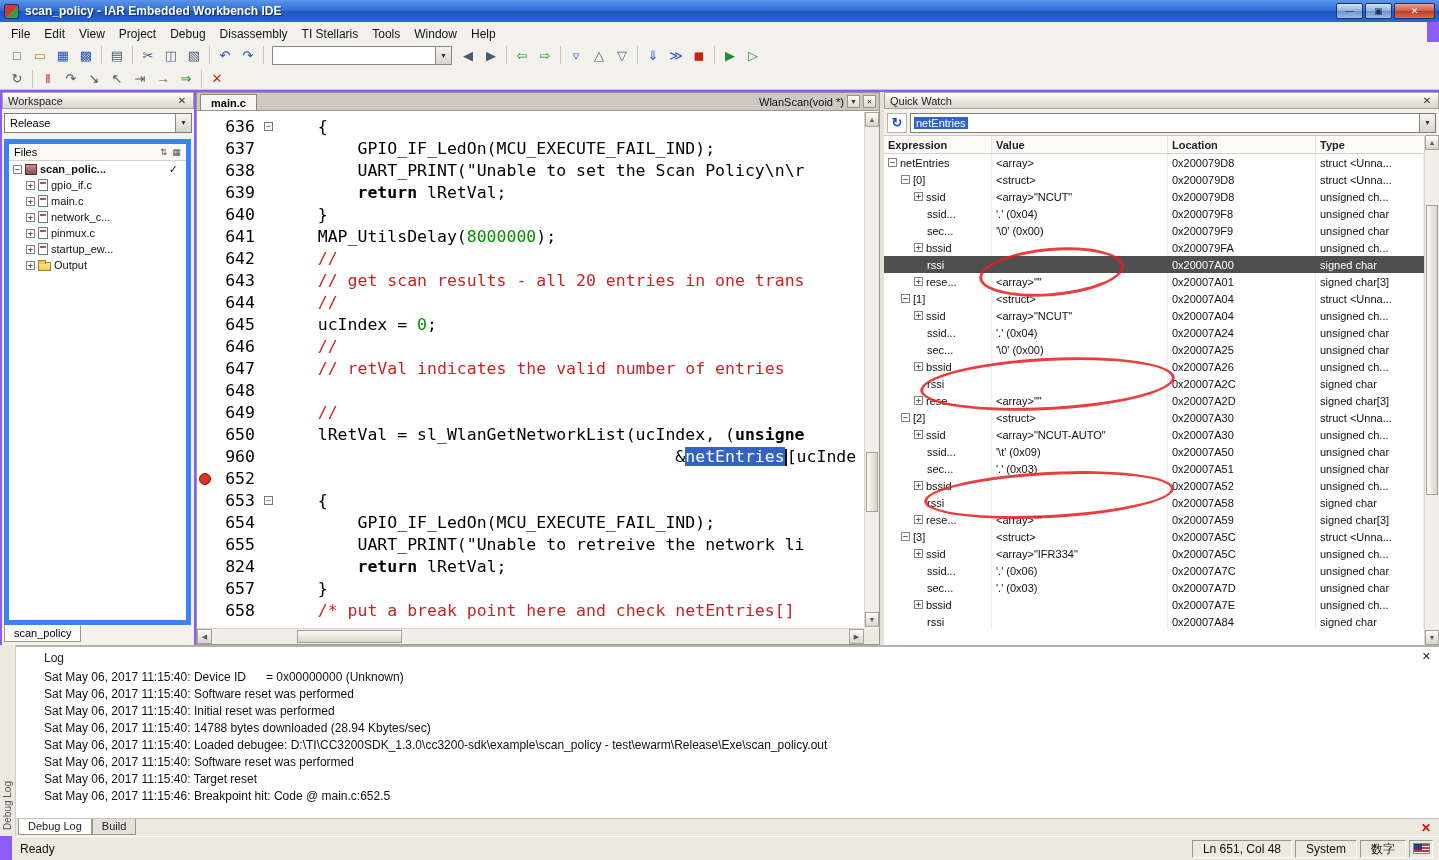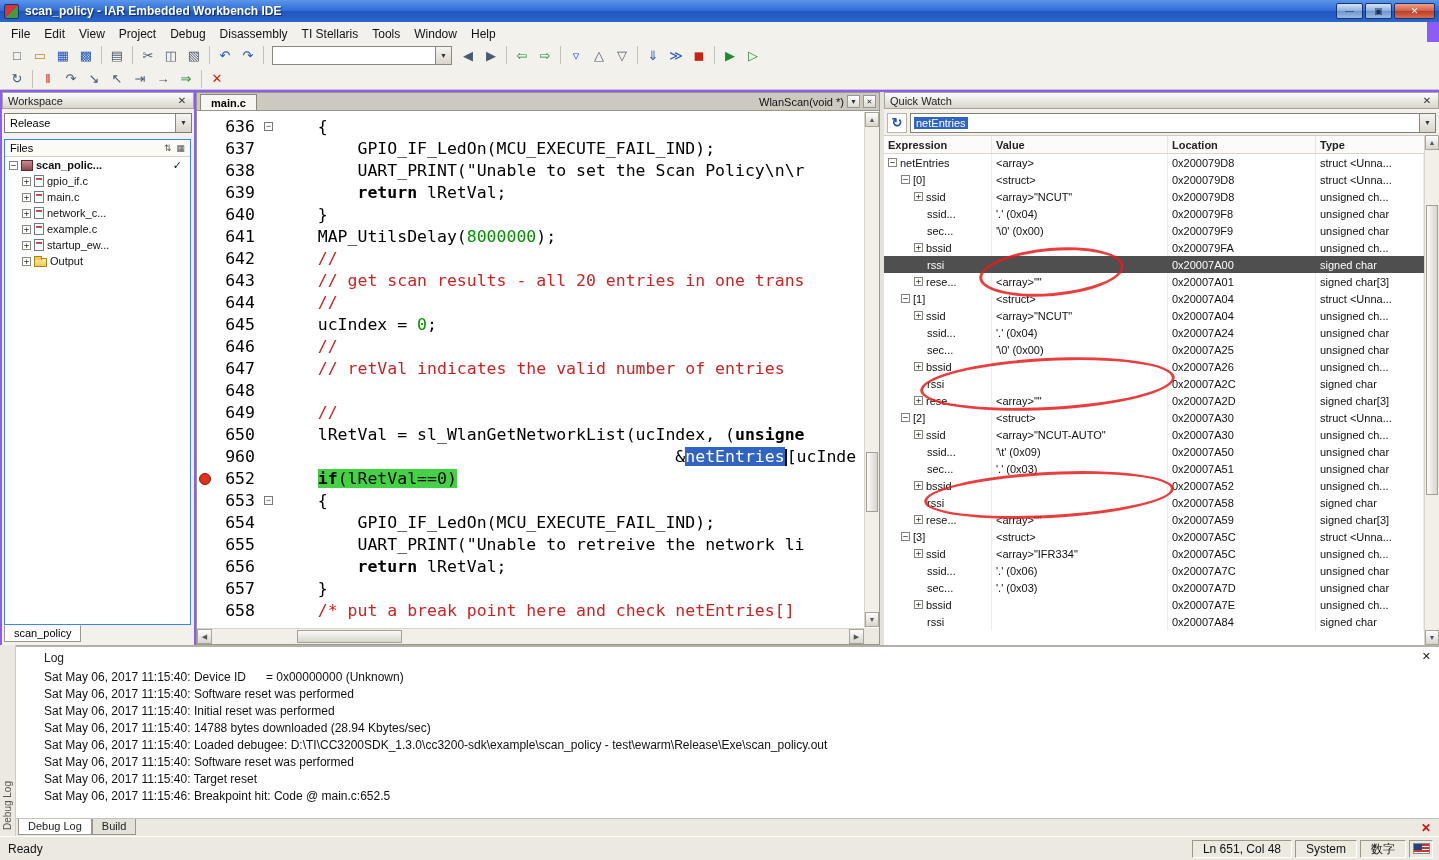--- a/index.html
+++ b/index.html
@@ -42,21 +42,21 @@
   .panel-hdr { height:17px; background:linear-gradient(#fdfdfc,#d9d5cb); border:1px solid #a7a399;
     display:flex; align-items:center; font-size:11px; color:#222; padding:0 5px; }
   .panel-close { margin-left:auto; font-size:10px; color:#333; width:12px; text-align:center; }
   .expander { width:9px; height:9px; border:1px solid #848478; background:#fff; font-size:9px; line-height:7px;
     text-align:center; margin-right:3px; flex:none; color:#333; font-family:"DejaVu Sans Mono",monospace; }
 
   
   #workspace { position:absolute; top:92px; left:2px; width:192px; height:553px; background:#f3f1ec; }
   .ws-combo { margin:4px 2px 2px 2px; height:20px; background:#fff; border:1px solid #7f7d75; font-size:11px;
     display:flex; align-items:center; padding-left:5px; position:relative; }
-  #ws-files-box { position:absolute; top:47px; left:2px; right:3px; bottom:20px; background:#fff; border:1px solid #3b82f6; overflow:hidden; }
+  #ws-files-box { position:absolute; top:47px; left:2px; right:3px; bottom:20px; background:#fff; border:5px solid #3b82f6; overflow:hidden; }
   .files-hdr { height:17px; border-bottom:1px solid #d4d0c6; display:flex; align-items:center; font-size:11px; padding:0 5px; background:#fbfaf7; }
   .files-hdr-icons { margin-left:auto; display:flex; gap:5px; font-size:9px; color:#555; }
   .tree-item { height:16px; display:flex; align-items:center; font-size:11px; white-space:nowrap; overflow:hidden; color:#111; }
   .tree-label.bold { font-weight:bold; }
   .ws-check { margin-left:auto; padding-right:8px; font-size:11px; color:#111; }
   .fi { margin-right:3px; flex:none; position:relative; }
   .fi-doc { width:10px; height:12px; background:#fff; border:1px solid #6a7a96; }
   .fi-doc::after { content:""; position:absolute; left:1px; top:2px; width:6px; height:2px; background:#c0504d; }
   .fi-folder { width:13px; height:9px; background:linear-gradient(#ffe9a0,#f3c84f); border:1px solid #a8841f; margin-top:2px; }
   .fi-folder::before { content:""; position:absolute; top:-3px; left:-1px; width:6px; height:3px;
@@ -136,21 +136,21 @@
   .log-title { font-size:12px; color:#222; padding:4px 0 4px 28px; }
   .log-line { font-size:12px; height:17px; line-height:17px; padding-left:28px; white-space:pre; color:#111; }
   .log-close { position:absolute; top:3px; right:8px; font-size:11px; color:#222; }
   #bottomtabs { position:absolute; top:818px; left:16px; right:0; height:18px; background:#ece9e0; border-top:1px solid #c5c1b7;
     display:flex; align-items:flex-start; padding-left:2px; }
   .btab { font-size:11px; padding:1px 9px 2px; border:1px solid #9a968c; background:#e4e1d8; color:#222; border-top:none; }
   .btab.active { background:#fff; font-weight:normal; }
   .tabs-close { margin-left:auto; margin-right:8px; margin-top:2px; color:#cc1111; font-weight:bold; font-size:12px; }
 
   
-  #statusbar { position:absolute; top:836px; left:0; right:0; height:24px; background:#ece9e0; border-top:1px solid #fff;
+  #statusbar { position:absolute; top:836px; left:12px; right:0; height:24px; background:#ece9e0; border-top:1px solid #fff;
     display:flex; align-items:center; font-size:12px; color:#111; }
   .st-ready { padding-left:8px; flex:1; }
   .st-cell { border:1px solid; border-color:#9b978d #ffffff #ffffff #9b978d; height:18px; line-height:16px;
     padding:0 10px; margin-right:3px; }
   .st-flag { position:relative; width:24px; height:18px; border:1px solid; border-color:#9b978d #ffffff #ffffff #9b978d;
     margin-right:6px; display:flex; align-items:center; justify-content:center; }
   .flag { position:relative; width:17px; height:11px;
     background:repeating-linear-gradient(180deg,#c23b33 0 1.6px,#fff 1.6px 3.2px); border:1px solid #888; }
   .flag-canton { position:absolute; left:0; top:0; width:8px; height:6px; background:#27417e; }
 </style>
@@ -330,21 +330,21 @@
             <span class="tree-label">main.c</span>
           </div>
           <div class="tree-item" style="padding-left: 17px;">
             <span class="expander">+</span>
             <span class="fi fi-doc"></span>
             <span class="tree-label">network_c...</span>
           </div>
           <div class="tree-item" style="padding-left: 17px;">
             <span class="expander">+</span>
             <span class="fi fi-doc"></span>
-            <span class="tree-label">example.c</span>
+            <span class="tree-label">pinmux.c</span>
           </div>
           <div class="tree-item" style="padding-left: 17px;">
             <span class="expander">+</span>
             <span class="fi fi-doc"></span>
             <span class="tree-label">startup_ew...</span>
           </div>
           <div class="tree-item" style="padding-left: 17px;">
             <span class="expander">+</span>
             <span class="fi fi-folder"></span>
             <span class="tree-label">Output</span>
@@ -375,25 +375,25 @@
         <div class="eline"><span class="bpm"></span><span class="lnum">642</span><span class="foldc"></span><span class="ecode"><span class="seg-c">    //</span></span></div>
         <div class="eline"><span class="bpm"></span><span class="lnum">643</span><span class="foldc"></span><span class="ecode"><span class="seg-c">    // get scan results - all 20 entries in one trans</span></span></div>
         <div class="eline"><span class="bpm"></span><span class="lnum">644</span><span class="foldc"></span><span class="ecode"><span class="seg-c">    //</span></span></div>
         <div class="eline"><span class="bpm"></span><span class="lnum">645</span><span class="foldc"></span><span class="ecode"><span class="seg-p">    ucIndex = </span><span class="seg-n">0</span><span class="seg-p">;</span></span></div>
         <div class="eline"><span class="bpm"></span><span class="lnum">646</span><span class="foldc"></span><span class="ecode"><span class="seg-c">    //</span></span></div>
         <div class="eline"><span class="bpm"></span><span class="lnum">647</span><span class="foldc"></span><span class="ecode"><span class="seg-c">    // retVal indicates the valid number of entries</span></span></div>
         <div class="eline"><span class="bpm"></span><span class="lnum">648</span><span class="foldc"></span></div>
         <div class="eline"><span class="bpm"></span><span class="lnum">649</span><span class="foldc"></span><span class="ecode"><span class="seg-c">    //</span></span></div>
         <div class="eline"><span class="bpm"></span><span class="lnum">650</span><span class="foldc"></span><span class="ecode"><span class="seg-p">    lRetVal = sl_WlanGetNetworkList(ucIndex, (</span><span class="seg-k">unsigne</span></span></div>
         <div class="eline"><span class="bpm"></span><span class="lnum">960</span><span class="foldc"></span><span class="ecode"><span class="seg-p">                                        </span><span class="seg-p">&amp;</span><span class="seg-sel">netEntries</span><span class="seg-caret"></span><span class="seg-p">[ucInde</span></span></div>
-        <div class="eline"><span class="bpm"><span class="bpdot"></span></span><span class="lnum">652</span><span class="foldc"></span><span class="ecode"><span class="seg-p">    </span><span class="seg-k seg-hl">if</span><span class="seg-hl">(lRetVal==0)</span></span></div>
+        <div class="eline"><span class="bpm"><span class="bpdot"></span></span><span class="lnum">652</span><span class="foldc"></span></div>
         <div class="eline"><span class="bpm"></span><span class="lnum">653</span><span class="foldc"><span class="foldbox">−</span></span><span class="ecode"><span class="seg-p">    {</span></span></div>
         <div class="eline"><span class="bpm"></span><span class="lnum">654</span><span class="foldc"></span><span class="ecode"><span class="seg-p">        GPIO_IF_LedOn(MCU_EXECUTE_FAIL_IND);</span></span></div>
         <div class="eline"><span class="bpm"></span><span class="lnum">655</span><span class="foldc"></span><span class="ecode"><span class="seg-p">        UART_PRINT("Unable to retreive the network li</span></span></div>
-        <div class="eline"><span class="bpm"></span><span class="lnum">656</span><span class="foldc"></span><span class="ecode"><span class="seg-p">        </span><span class="seg-k">return</span><span class="seg-p"> lRetVal;</span></span></div>
+        <div class="eline"><span class="bpm"></span><span class="lnum">824</span><span class="foldc"></span><span class="ecode"><span class="seg-p">        </span><span class="seg-k">return</span><span class="seg-p"> lRetVal;</span></span></div>
         <div class="eline"><span class="bpm"></span><span class="lnum">657</span><span class="foldc"></span><span class="ecode"><span class="seg-p">    }</span></span></div>
         <div class="eline"><span class="bpm"></span><span class="lnum">658</span><span class="foldc"></span><span class="ecode"><span class="seg-c">    /* put a break point here and check netEntries[]</span></span></div>
       </div>
     <div class="vscroll">
       <div class="sb-btn">▲</div>
       <div class="vthumb" style="top:340px;"></div>
       <div class="sb-btn bottom">▼</div>
     </div>
     <div class="hscroll">
       <div class="hsb-btn" style="left:0;">◀</div>

